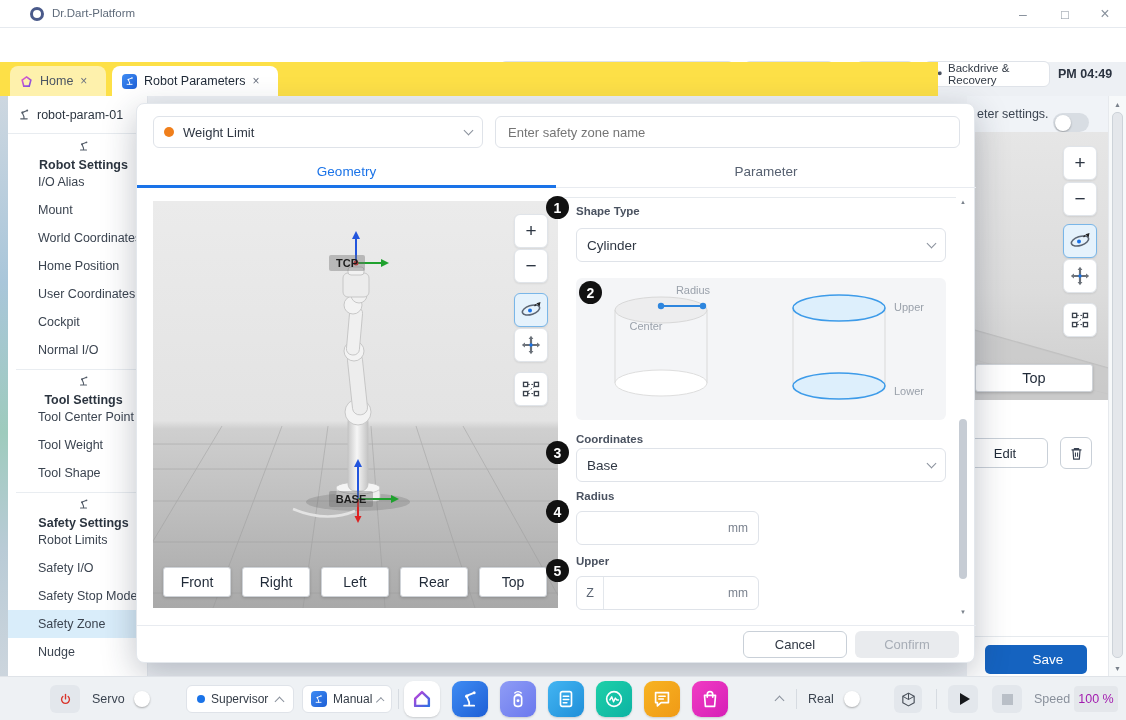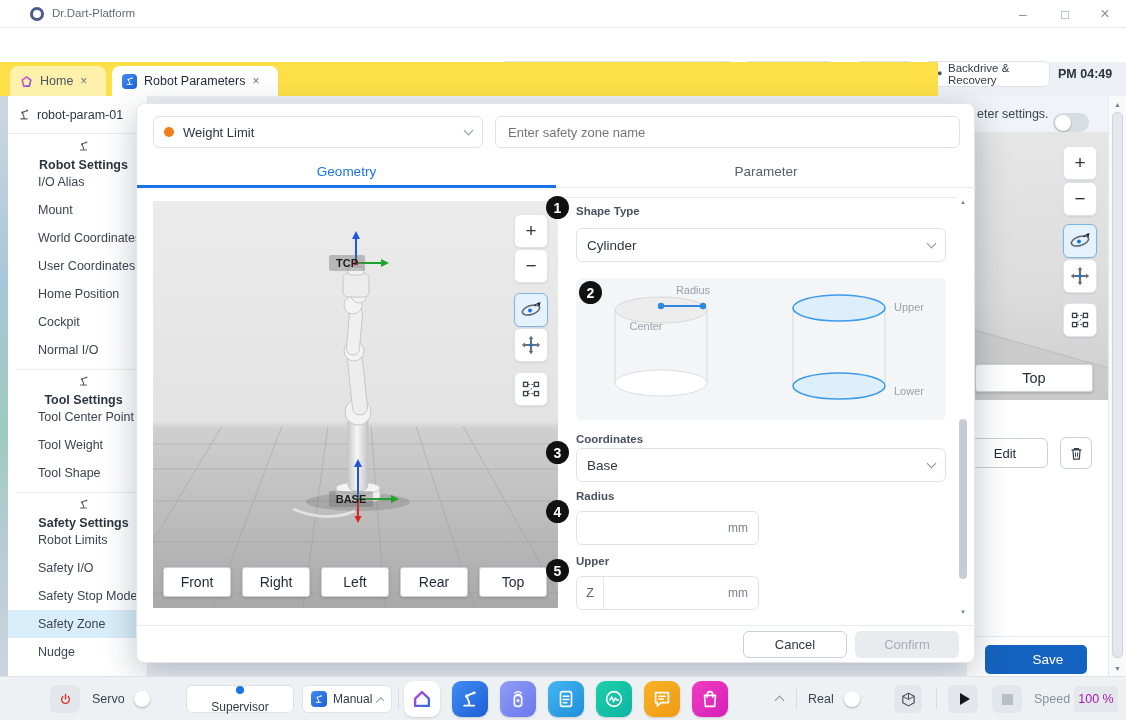--- a/index.html
+++ b/index.html
@@ -241,22 +241,22 @@
         <span style="color:#555e6a;">
             <svg width="12" height="12">
               <use href="#sym-robot"></use>
             </svg>
           </span>
         <span>Robot Settings</span>
       </div>
       <div class="side-item">I/O Alias</div>
       <div class="side-item">Mount</div>
       <div class="side-item">World Coordinates</div>
+      <div class="side-item">Home Position</div>
       <div class="side-item">User Coordinates</div>
-      <div class="side-item">Home Position</div>
       <div class="side-item">Cockpit</div>
       <div class="side-item">Normal I/O</div>
       <div class="side-sep"></div>
       <div class="side-title">
         <span style="color:#555e6a;">
             <svg width="12" height="12">
               <use href="#sym-robot"></use>
             </svg>
           </span>
         <span>Tool Settings</span>
@@ -509,21 +509,21 @@
     <div class="abs dockbtn" style="left:50px;top:8px;width:30px;height:28px;">
       <span style="color:#d9342b;">
           <svg width="15" height="15">
             <use href="#sym-power"></use>
           </svg>
         </span>
     </div>
     <span class="abs" style="left:92px;top:15px;color:#3b4450;">Servo</span>
     <span class="abs toggle" style="left:132px;top:12px;"></span>
 
-    <div class="abs sel row" style="left:186px;top:8px;width:108px;height:28px;gap:6px;background:#fff;flex-direction:column;">
+    <div class="abs sel row" style="left:186px;top:8px;width:108px;height:28px;gap:6px;background:#fff;">
       <span style="width:8px;height:8px;border-radius:50%;background:#1a73e8;flex:0 0 auto;"></span>
       <span class="grow" style="font-size:12px;color:#333b46;">Supervisor</span>
       <span class="chev up"></span>
     </div>
     <div class="abs sel row" style="left:302px;top:8px;width:90px;height:28px;gap:6px;background:#fff;padding:0 8px;">
       <span class="cen" style="width:16px;height:16px;border-radius:4px;background:linear-gradient(135deg,#3f8cf3,#1d5fd6);color:#fff;flex:0 0 auto;">
         <svg width="10" height="10">
             <use href="#sym-robot"></use>
           </svg>
       </span>

